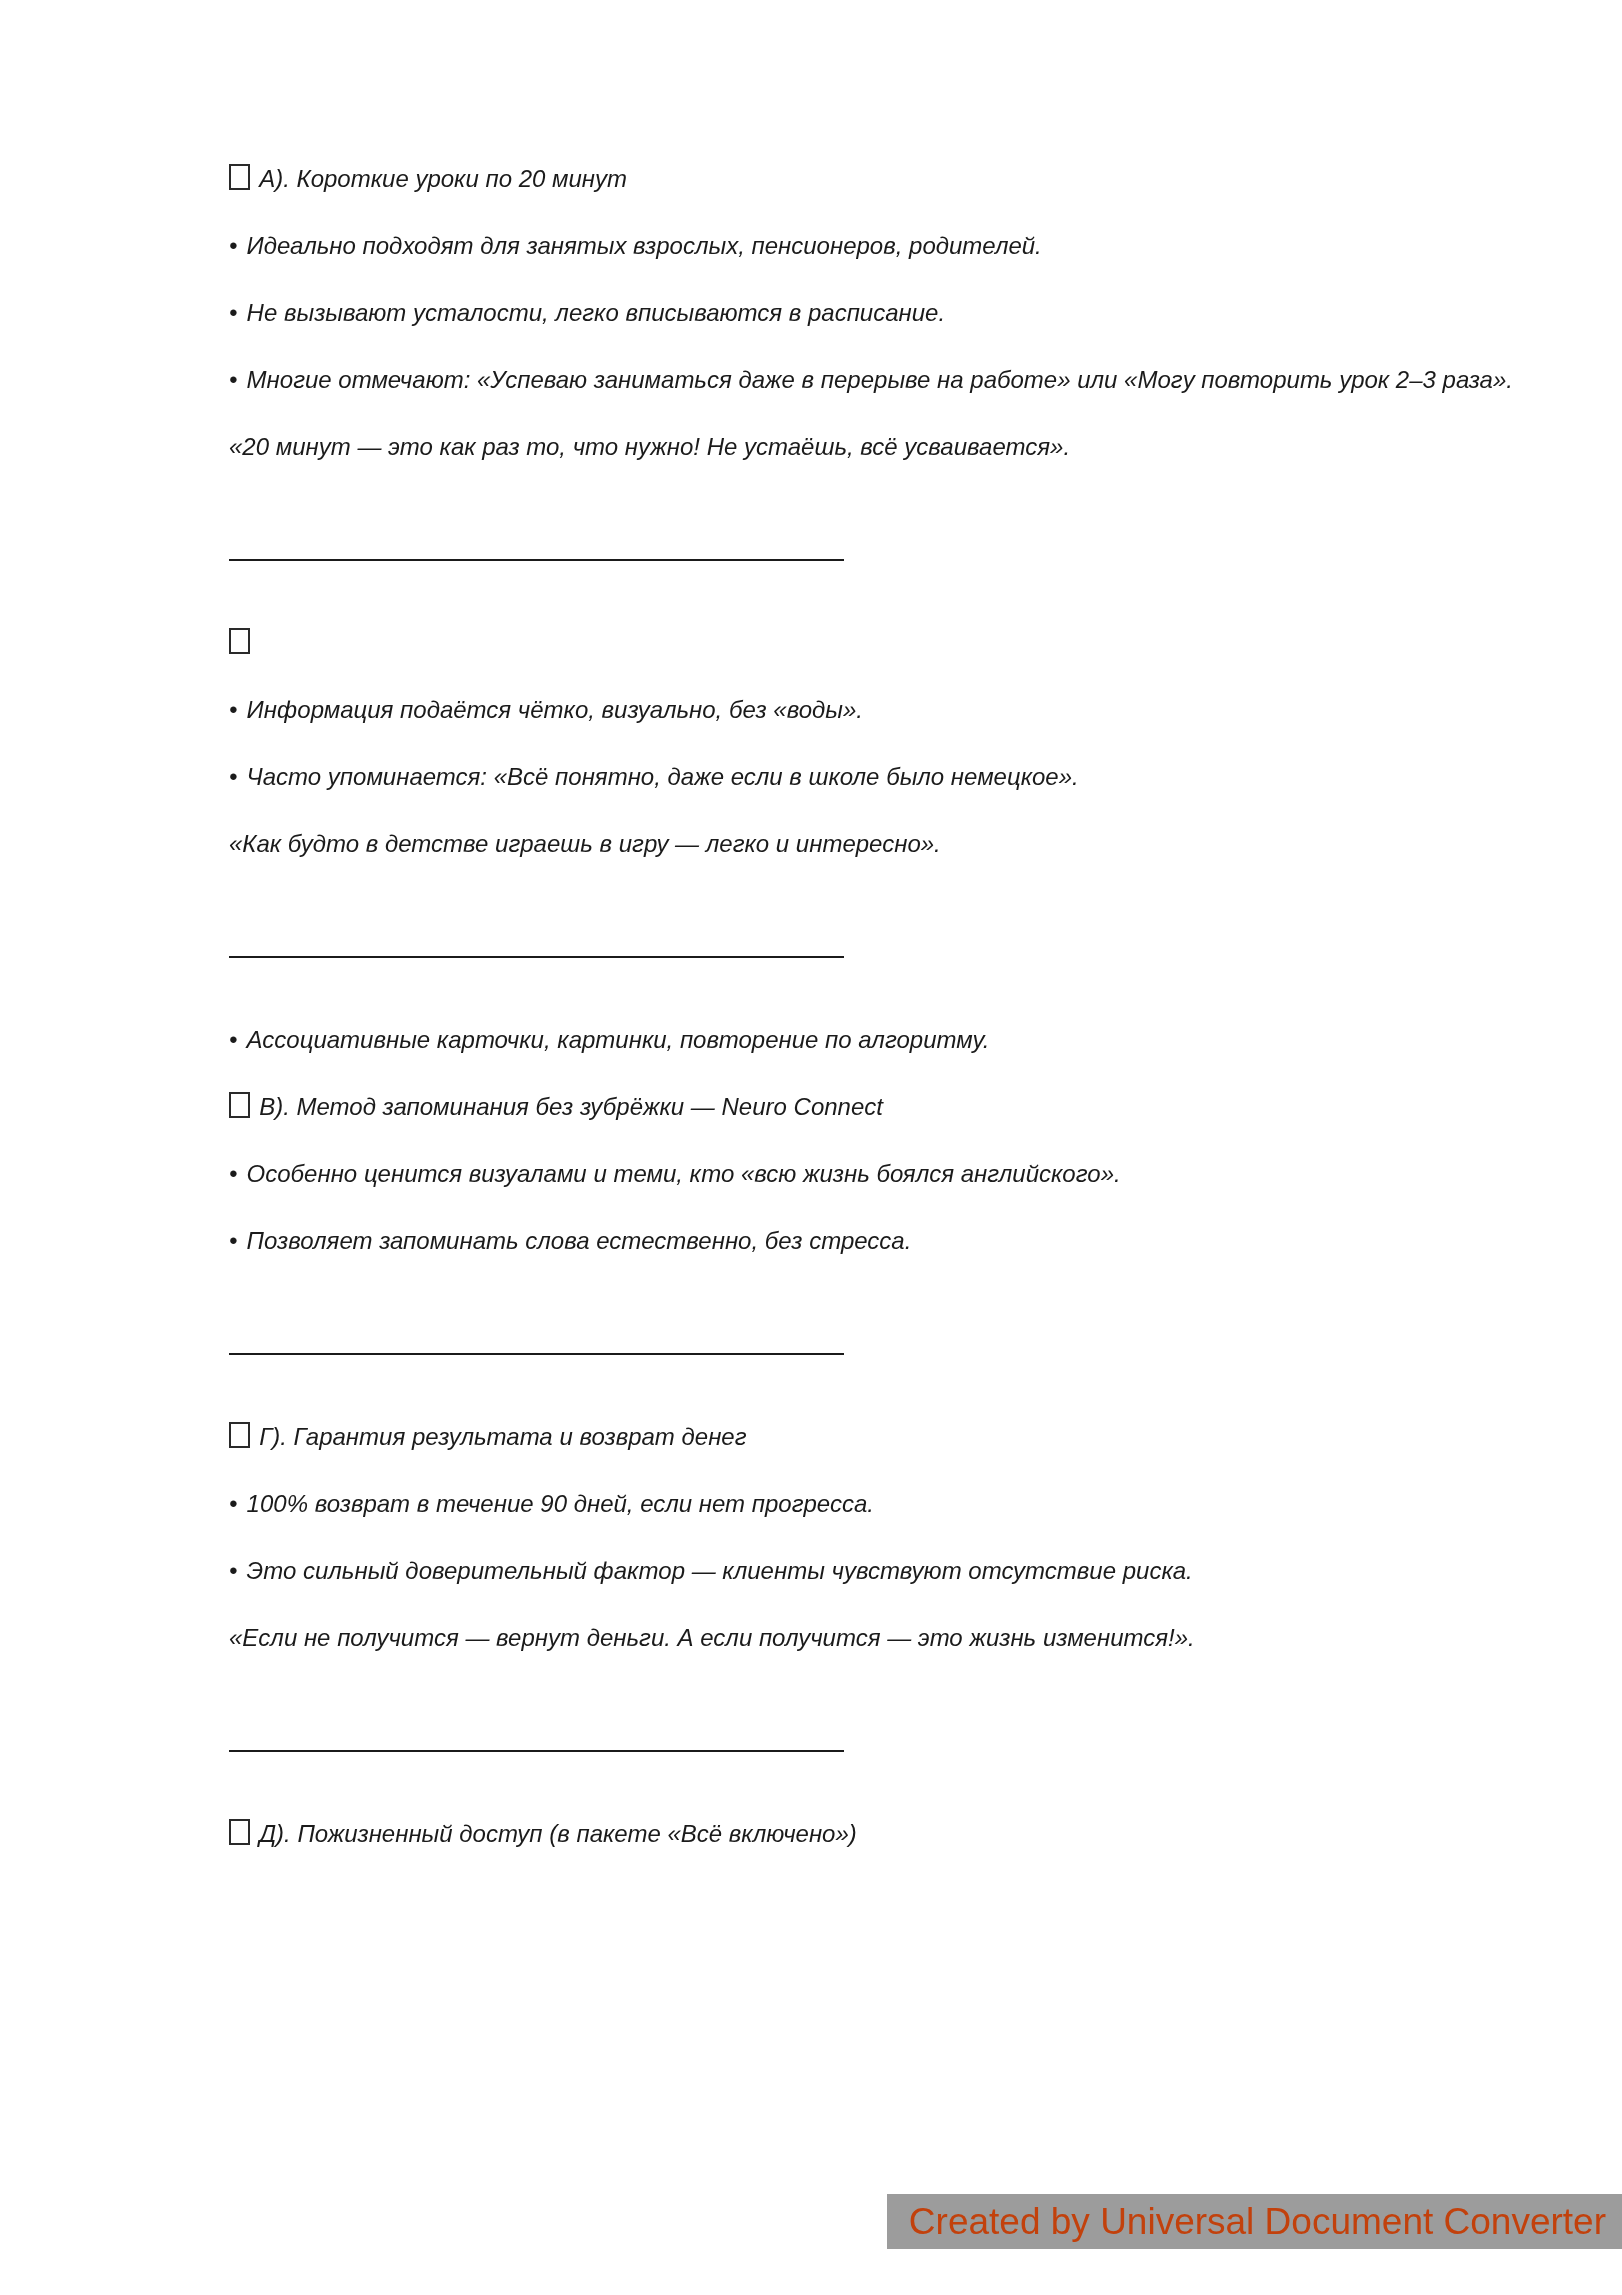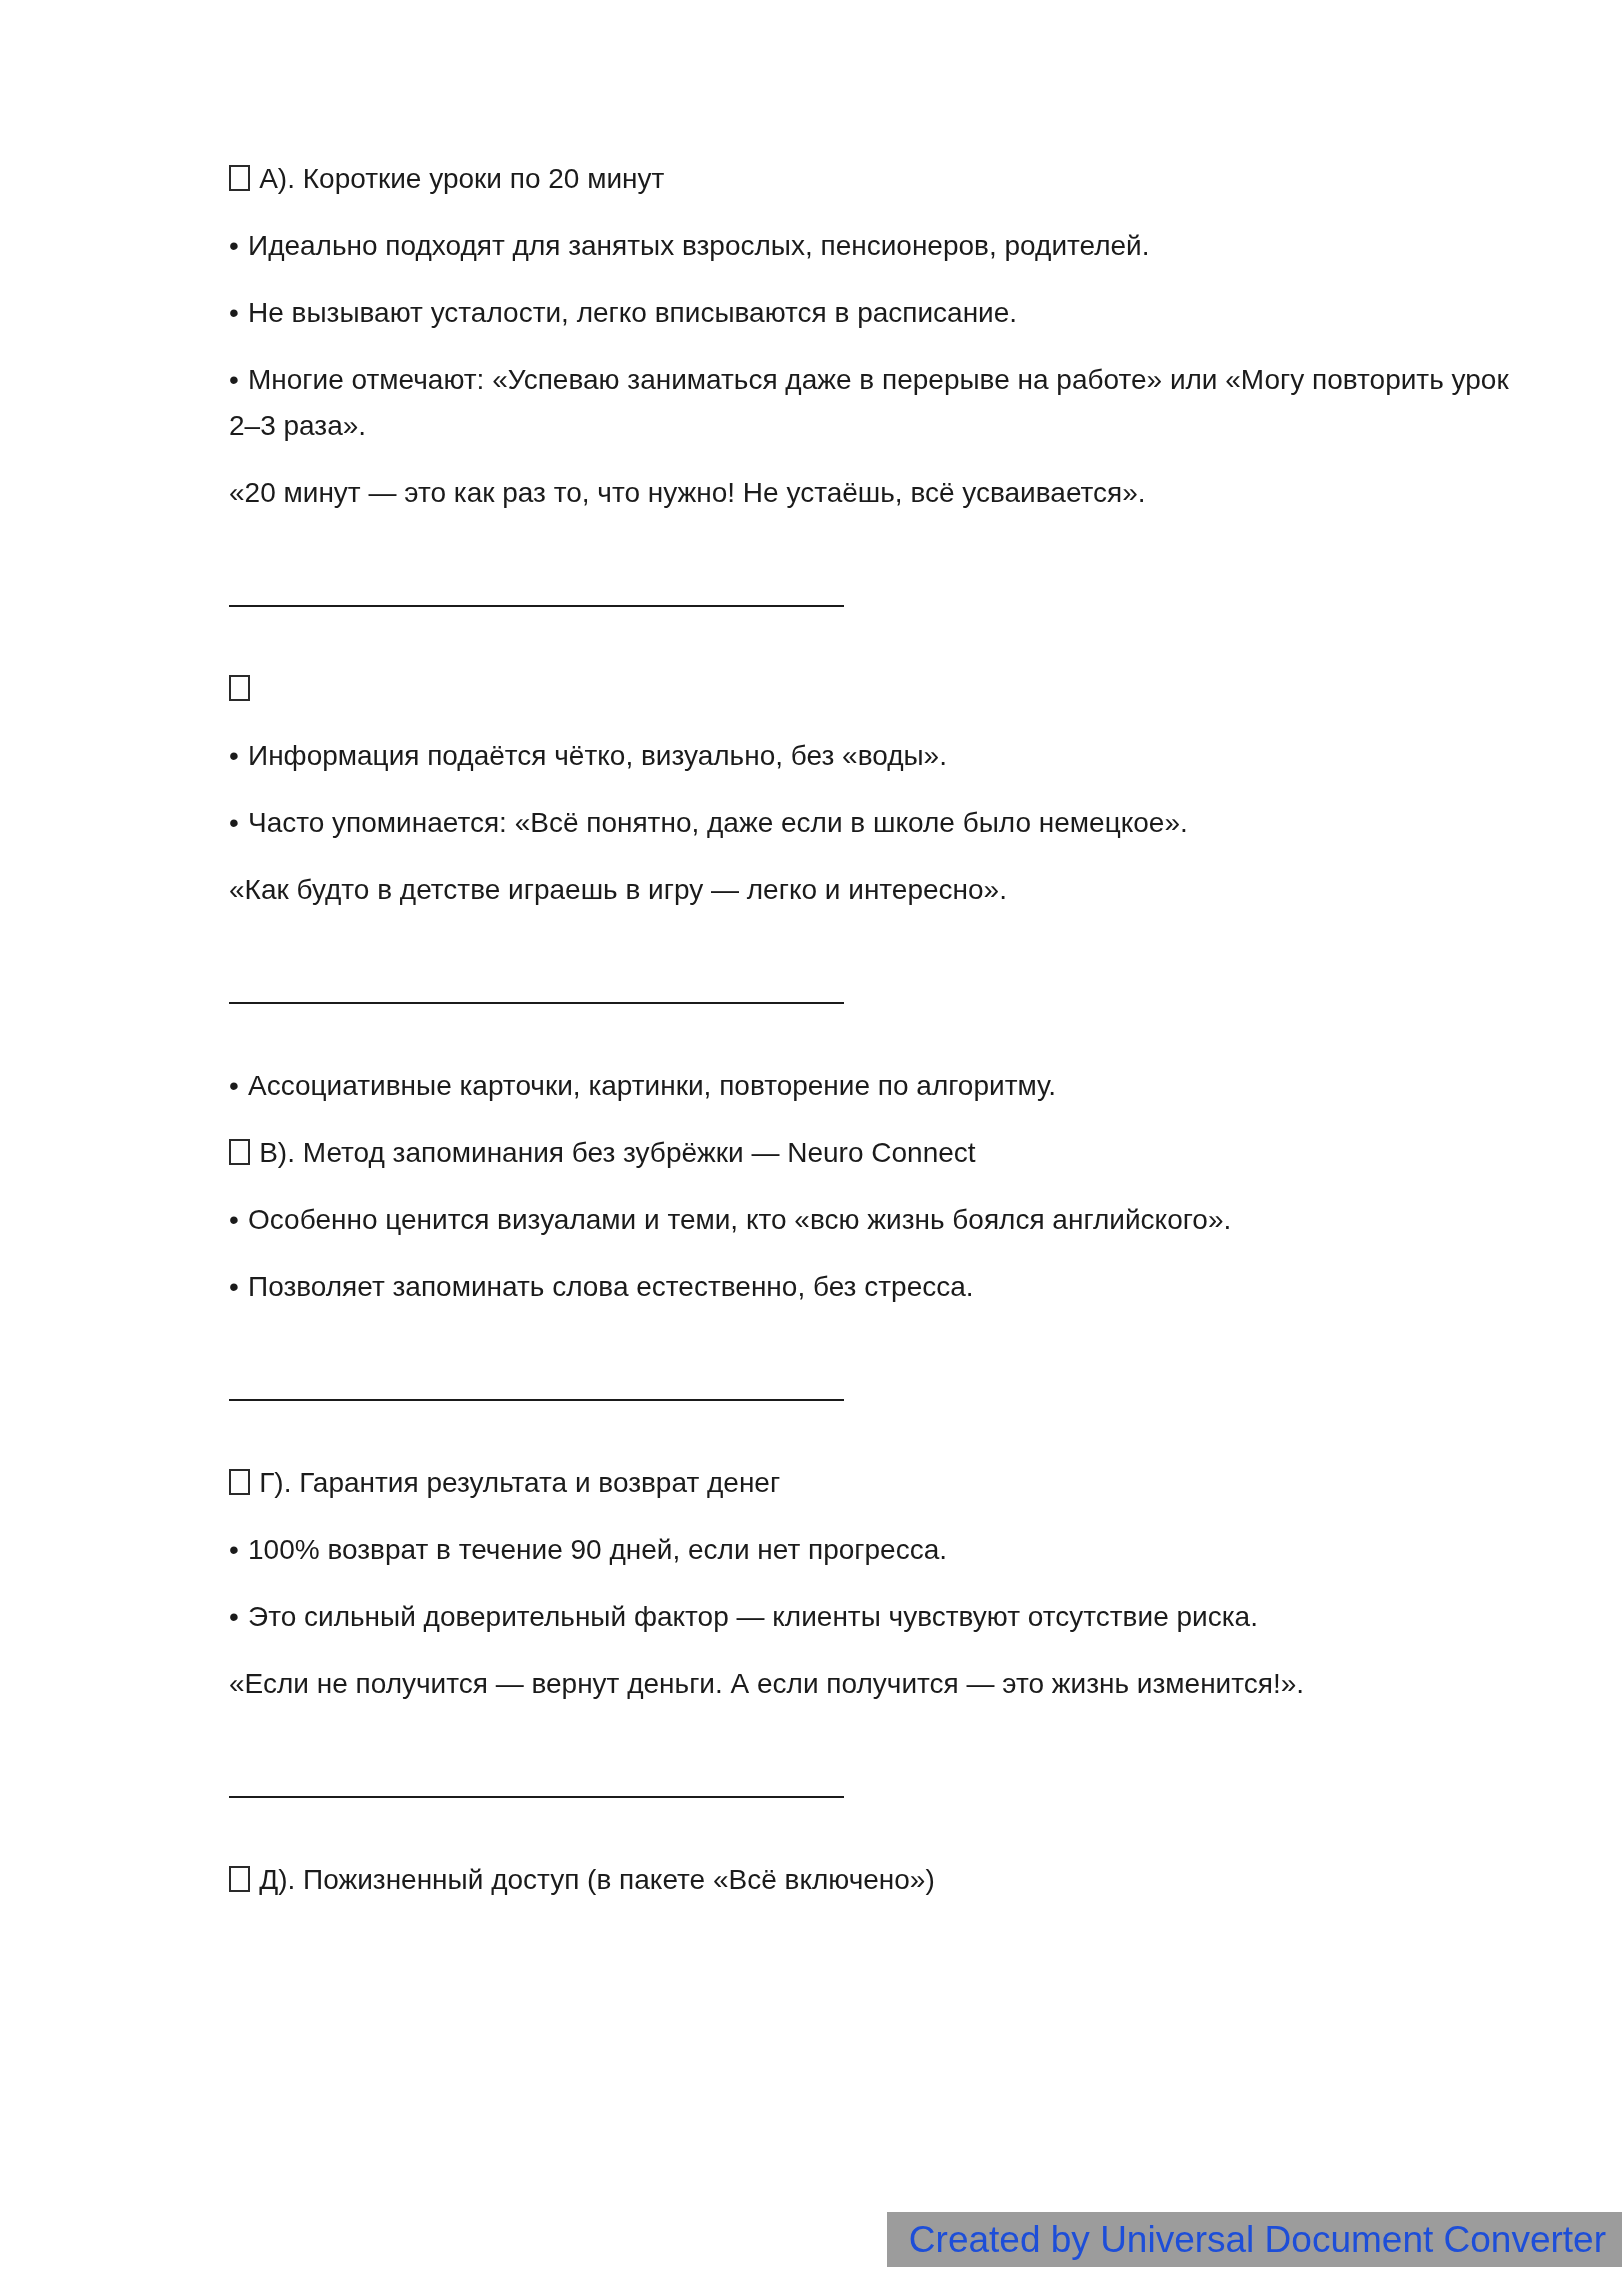--- a/index.html
+++ b/index.html
@@ -9,24 +9,25 @@
     height: 2295px;
     position: relative;
     overflow: hidden;
     font-family: "Liberation Sans", sans-serif;
     color: #1b1b1b;
   }
   .doc {
     padding: 156px 98px 0 229px;
   }
   .para {
-    font-size: 28px;
+    font-size: 24px;
     line-height: 46px;
     margin: 0 0 21px 0;
     font-weight: 400;
+    font-style: italic;
   }
   .heading { font-weight: 400; }
   .tofu {
     display: inline-block;
     width: 21px;
     height: 26px;
     border: 2px solid #2a2a2a;
     margin-right: 9.2px;
     vertical-align: -3.3px;
   }
@@ -35,23 +36,23 @@
   }
   .divider {
     width: 615px;
     border-top: 2px solid #1b1b1b;
     margin: 89px 0 59px 0;
     height: 0;
   }
   .watermark {
     position: absolute;
     right: 0;
-    bottom: 28px;
+    bottom: 46px;
     background: rgba(128, 128, 128, 0.78);
-    color: #1d4ed8;
+    color: #c2410c;
     font-size: 37px;
     line-height: 52px;
     padding: 1.3px 17px 1.3px 22px;
     white-space: nowrap;
   }
 </style>
 </head>
 <body>
 
 <div class="doc">

